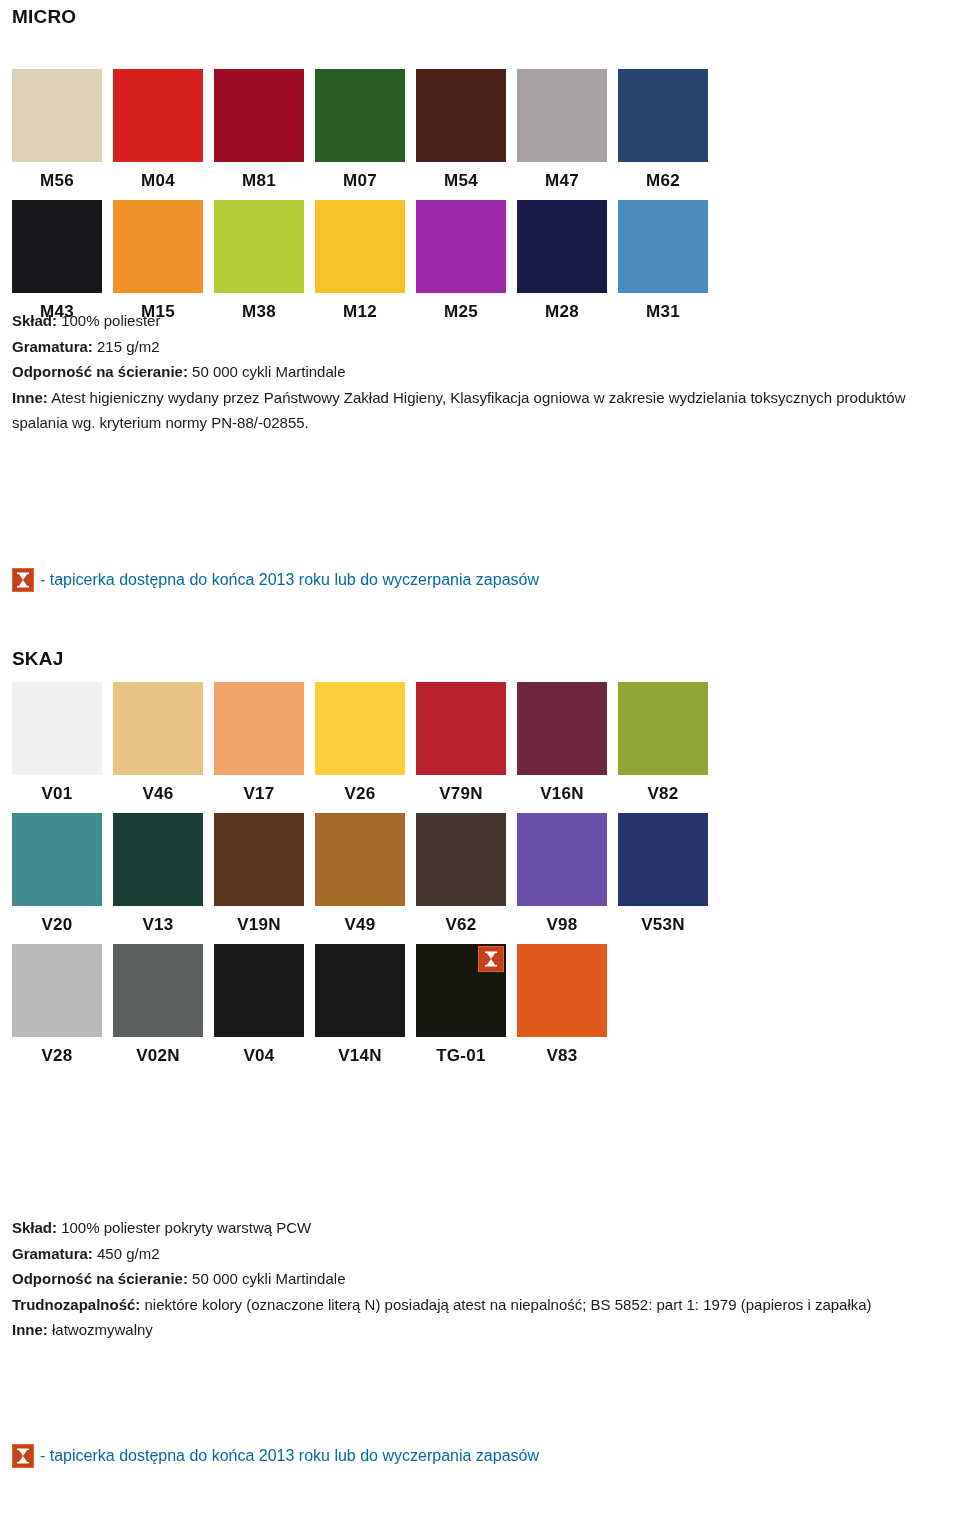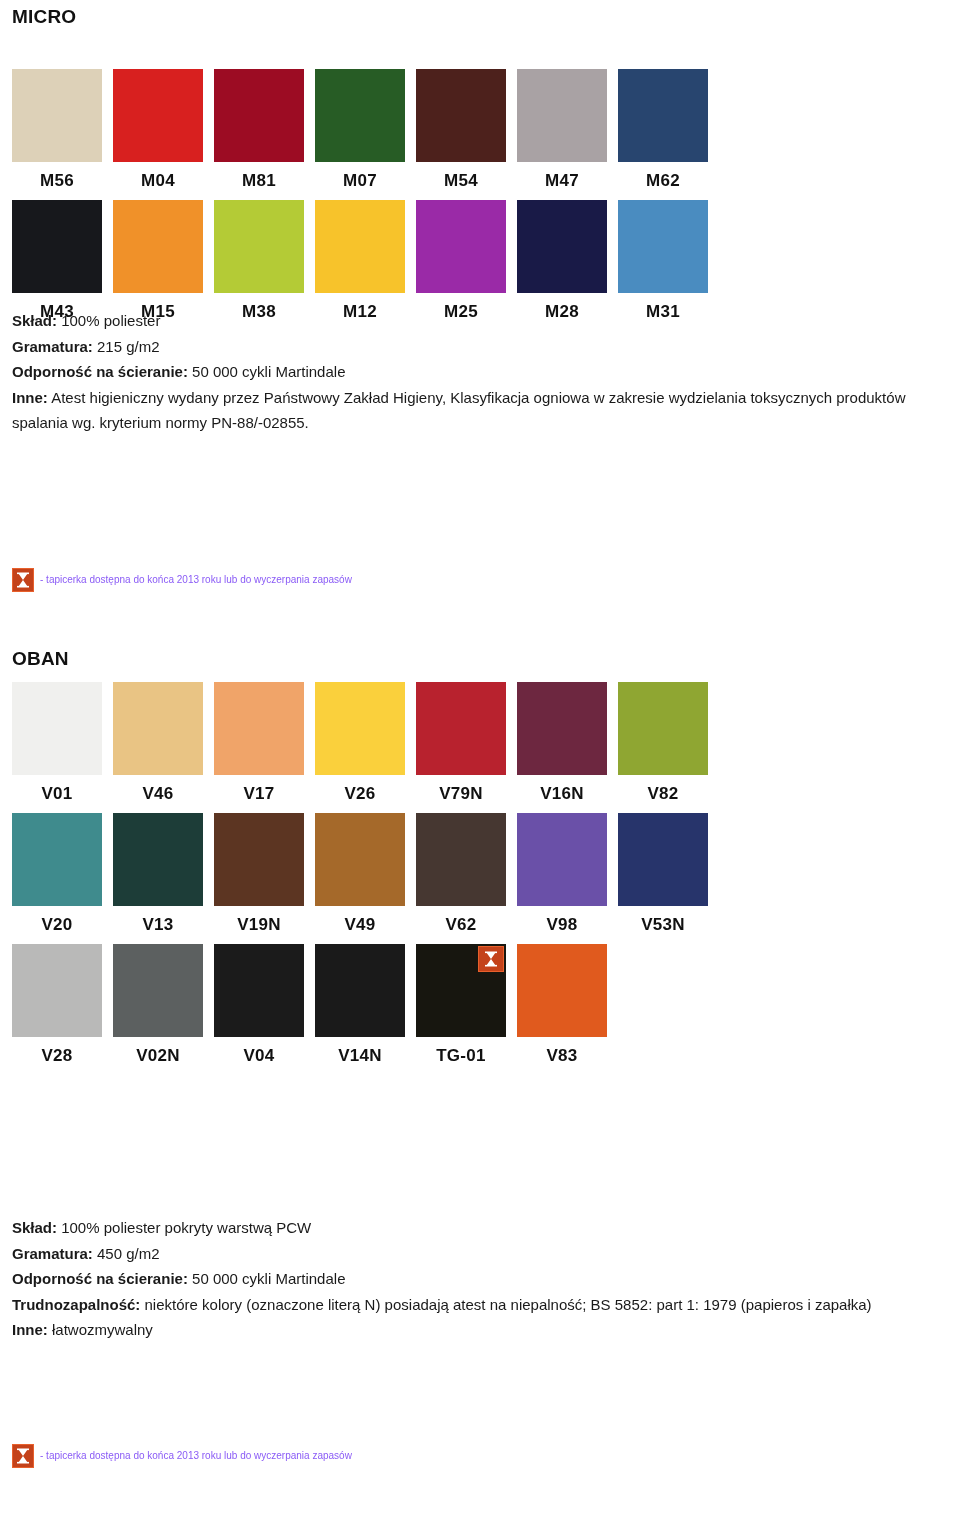--- a/index.html
+++ b/index.html
@@ -87,23 +87,23 @@
     height: 24px;
     background: #c4421a;
     border: 1px solid #e8602c;
     box-sizing: border-box;
     display: flex;
     align-items: center;
     justify-content: center;
     flex: 0 0 auto;
   }
   .note-text {
-    font-size: 10px;
+    font-size: 16px;
     line-height: 22px;
-    color: #8b5cf6;
+    color: #0369a1;
   }
 
   
   .spec-block {
     width: 948px;
     font-size: 15px;
     line-height: 25.5px;
     color: #1a1a1a;
   }
   .spec-line { }
@@ -199,21 +199,21 @@
     <span class="note-icon">
       <svg width="14" height="16" viewBox="0 0 14 16" aria-hidden="true">
         <rect x="1" y="0.5" width="12" height="1.6" fill="#ffffff"></rect>
         <rect x="1" y="13.9" width="12" height="1.6" fill="#ffffff"></rect>
         <path d="M2.8 2.1 H11.2 L7 8 L11.2 13.9 H2.8 L7 8 Z" fill="#ffffff"></path>
       </svg>
     </span>
     <span class="note-text">- tapicerka dostępna do końca 2013 roku lub do wyczerpania zapasów</span>
   </div>
 
-  <div class="sec group-title" style="top:648px;">OBAN</div>
+  <div class="sec group-title" style="top:648px;">SKAJ</div>
 
   <div class="sec swatch-grid" id="skaj-grid" style="top:682px;">
       <div class="swatch-cell">
         <div class="swatch-chip" style="background: rgb(240, 240, 238);"></div>
         <div class="swatch-label">V01</div>
       </div>
       <div class="swatch-cell">
         <div class="swatch-chip" style="background: rgb(233, 196, 132);"></div>
         <div class="swatch-label">V46</div>
       </div>

